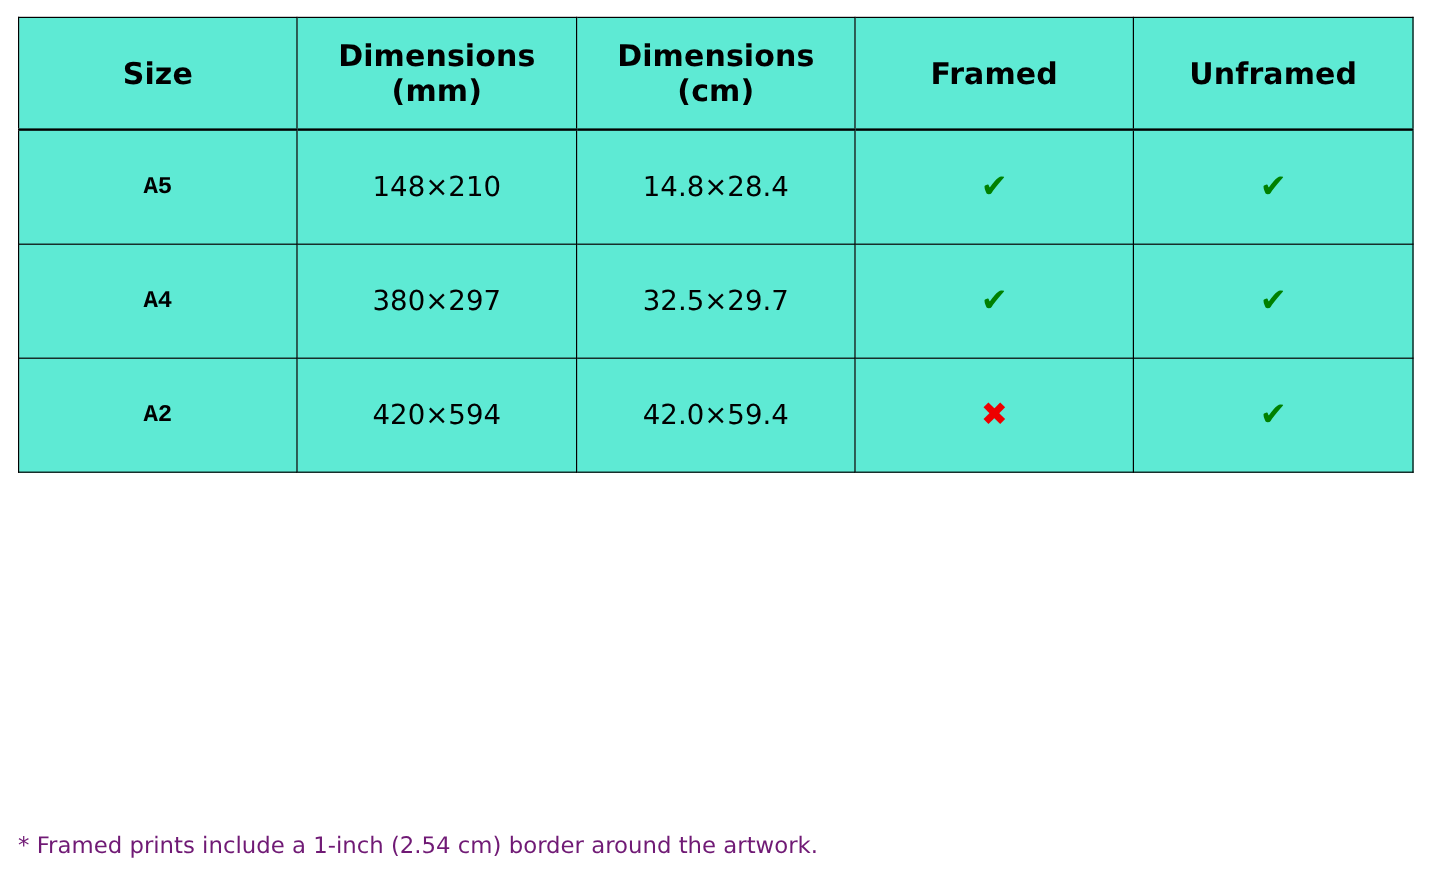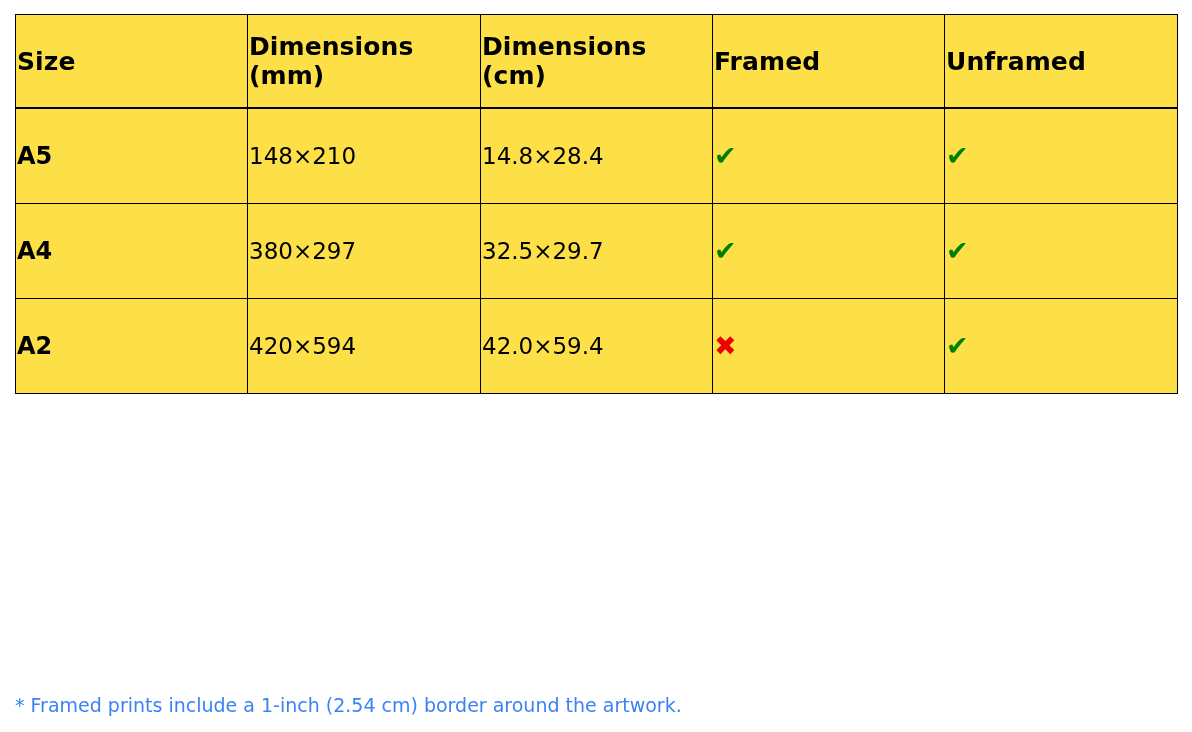--- a/index.html
+++ b/index.html
@@ -34,59 +34,60 @@
 
   .size-table col.c-size { width: 232px; }
   .size-table col.c-mm { width: 233px; }
   .size-table col.c-cm { width: 232px; }
   .size-table col.c-framed { width: 232px; }
   .size-table col.c-unframed { width: 233px; }
 
   .size-table th,
   .size-table td {
     border: 1px solid #000000;
-    text-align: left;
+    text-align: center;
     vertical-align: middle;
-    background: #fde047;
+    background: #5eead4;
   }
 
   .size-table thead th {
     height: 90px;
     font-size: 25px;
     font-weight: bold;
     letter-spacing: 0.1px;
     border-bottom: 2px solid #000000;
   }
 
   .size-table tbody td {
     height: 92px;
     font-size: 23px;
     font-weight: normal;
   }
 
   .size-table tbody td.cell-size {
     font-weight: bold;
-    font-size: 24px;
+    font-size: 20px;
+    font-family: Liberation Mono, monospace;
   }
 
   .mark {
     font-size: 27px;
     font-weight: bold;
     line-height: 1;
     display: inline-block;
   }
   .mark.yes { color: #008000; }
   .mark.no { color: #ee0000; }
 
   .footnote {
     position: absolute;
     left: 15px;
     top: 694px;
     font-size: 19px;
-    color: #3b82f6;
+    color: #701a75;
     white-space: nowrap;
   }
 </style>
 </head>
 <body>
 
 <div class="page">
 
   <table class="size-table">
     <colgroup>

